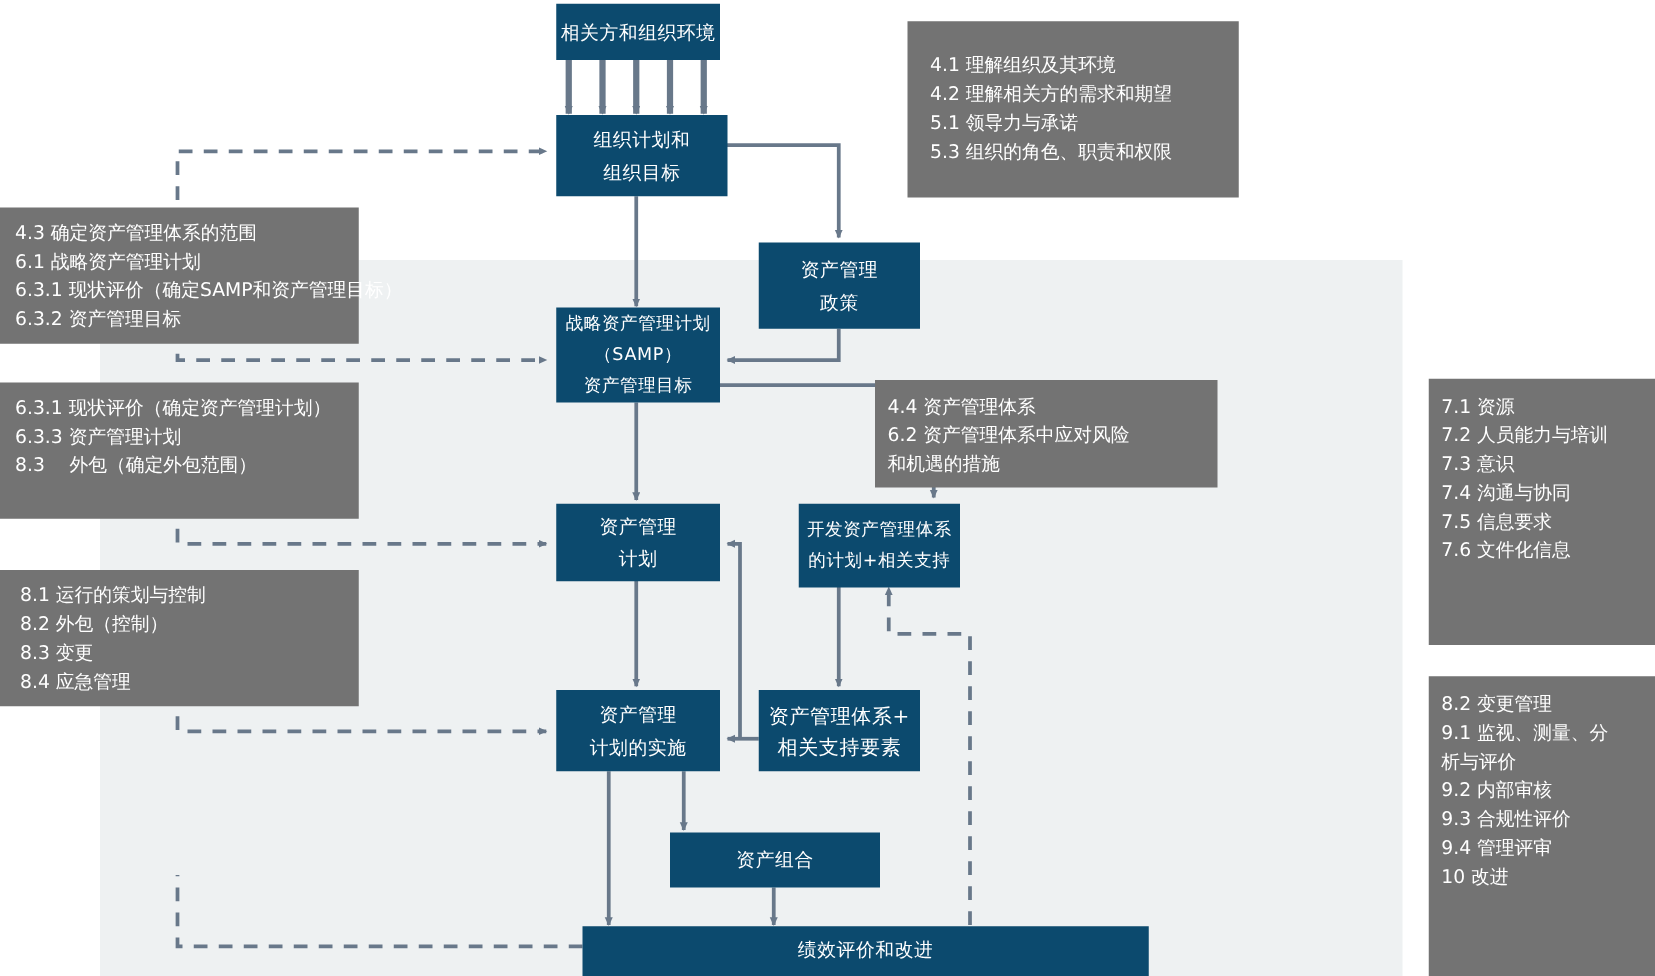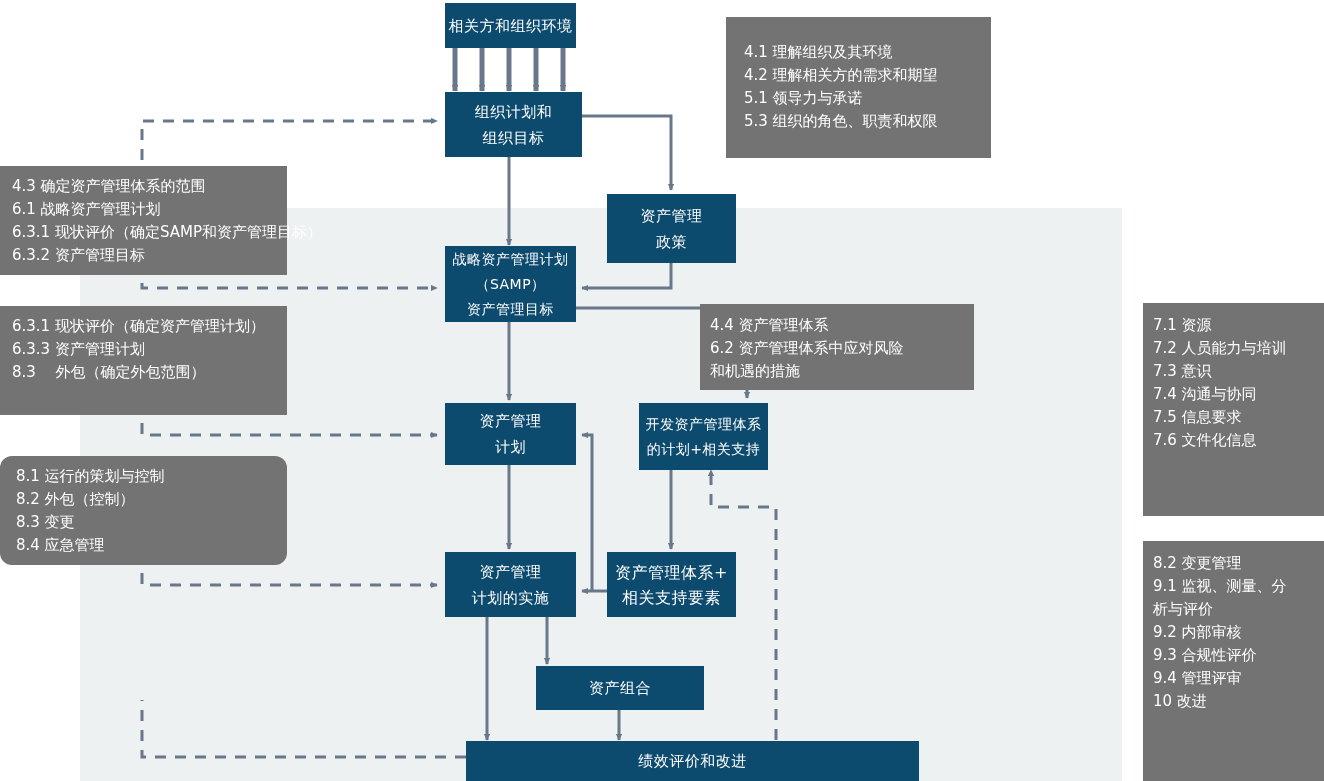--- a/index.html
+++ b/index.html
@@ -177,21 +177,21 @@
     <span class="ln">6.3.1 现状评价（确定SAMP和资产管理目标）</span>
     <span class="ln">6.3.2 资产管理目标</span>
   </div>
 
   <div class="refbox" style="left:0px;top:306px;width:287px;height:109px;padding-top:9px;padding-left:12px;">
     <span class="ln">6.3.1 现状评价（确定资产管理计划）</span>
     <span class="ln">6.3.3 资产管理计划</span>
     <span class="ln">8.3 　外包（确定外包范围）</span>
   </div>
 
-  <div class="refbox" style="left:0px;top:456px;width:287px;height:109px;padding-top:9px;border-radius:12px;">
+  <div class="refbox" style="left:0px;top:456px;width:287px;height:109px;padding-top:9px;">
     <span class="ln">8.1 运行的策划与控制</span>
     <span class="ln">8.2 外包（控制）</span>
     <span class="ln">8.3 变更</span>
     <span class="ln">8.4 应急管理</span>
   </div>
 
   <div class="refbox" style="left:700px;top:304px;width:274px;height:86px;padding-top:10px;padding-left:10px;">
     <span class="ln">4.4 资产管理体系</span>
     <span class="ln">6.2 资产管理体系中应对风险</span>
     <span class="ln">和机遇的措施</span>

